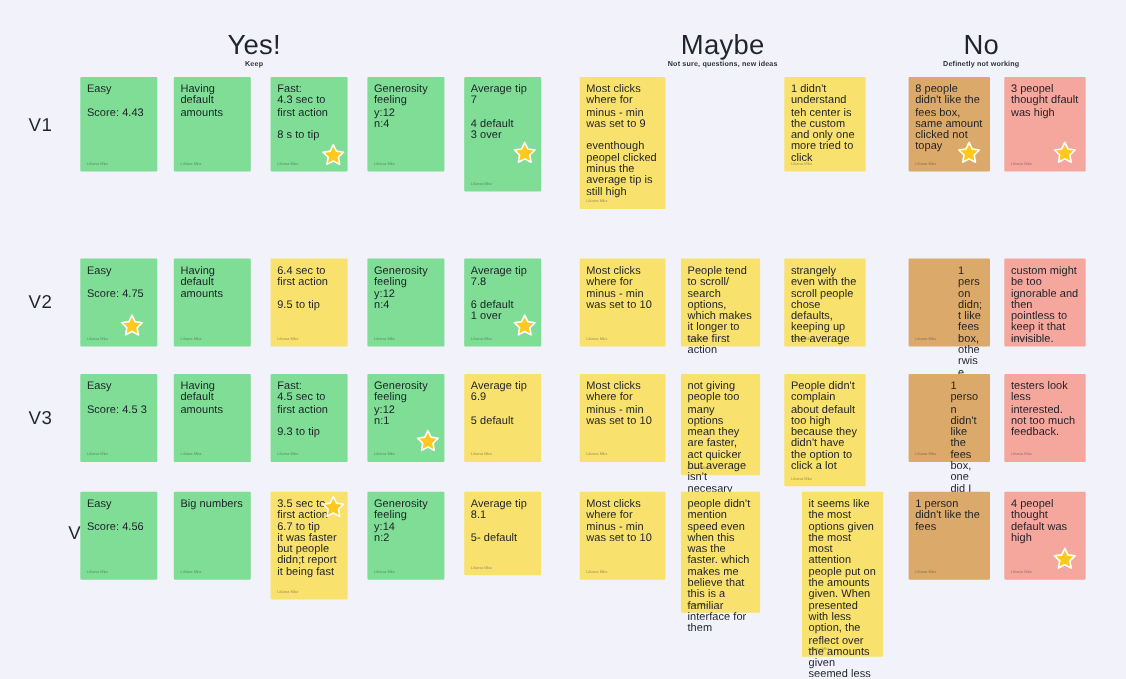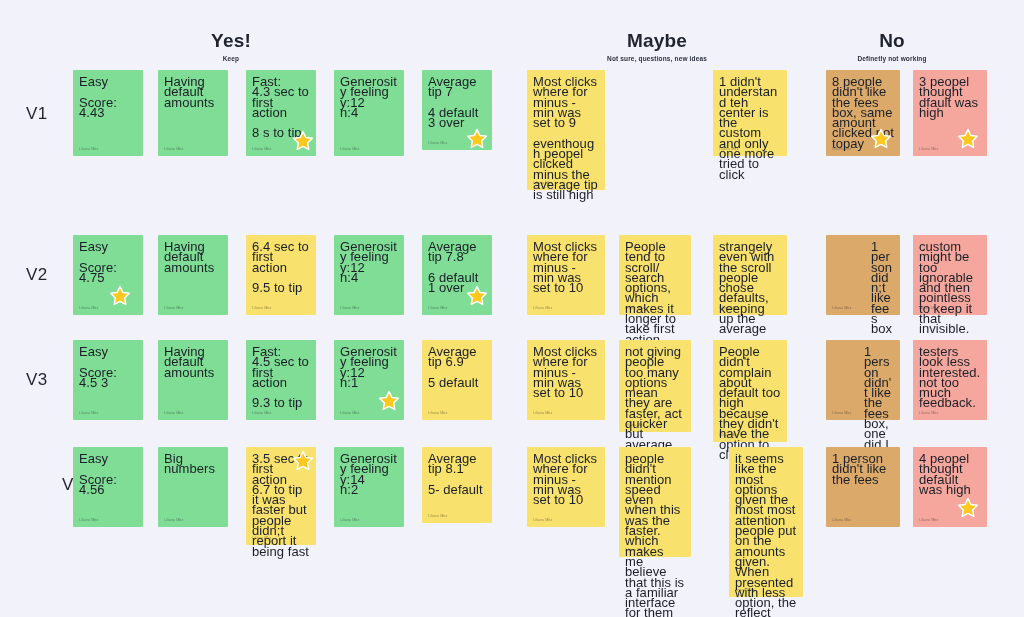--- a/index.html
+++ b/index.html
@@ -23,22 +23,22 @@
   }
 
   
   .col-header {
     position: absolute;
     text-align: center;
     transform: translateX(-50%);
     user-select: none;
   }
   .col-header .col-title {
-    font-size: 19px;
-    font-weight: 700;
+    font-size: 25px;
+    font-weight: 400;
     color: #1f2430;
     letter-spacing: .2px;
     line-height: 22px;
     white-space: nowrap;
   }
   .col-header .col-sub {
     margin-top: 3px;
     font-size: 6.5px;
     font-weight: 700;
     color: #2b313d;
@@ -59,21 +59,21 @@
   
   .note {
     position: absolute;
     box-sizing: border-box;
     padding: 7px 6px 4px 6px;
     border-radius: 1px;
     box-shadow: 0 0 0 0 rgba(0,0,0,0);
     overflow: visible;
   }
   .note-text {
-    font-size: 13px;
+    font-size: 10px;
     line-height: 10.3px;
     color: #1b1f27;
     font-weight: 400;
     white-space: pre-line;
     word-wrap: break-word;
     letter-spacing: 0.05px;
   }
   .note-author {
     position: absolute;
     left: 6px;
@@ -140,21 +140,21 @@
           <path d="M12 1.6l3.1 6.5 7.1 1-5.1 5 1.2 7.1L12 17.9 5.7 21.2l1.2-7.1-5.1-5 7.1-1z" fill="#ffc81f" stroke="#ffffff" stroke-width="1.6" stroke-linejoin="round"></path>
         </svg>
       </span>
     </div>
     <div class="note c-green" style="left: 334px; top: 70px; width: 70px; height: 86px;">
       <div class="note-text">Generosity feeling
 y:12
 n:4</div>
       <div class="note-author">Liliana Mbz</div>
     </div>
-    <div class="note c-green" style="left: 422px; top: 70px; width: 70px; height: 80px;">
+    <div class="note c-green" style="left: 422px; top: 70px; width: 70px; height: 104px;">
       <div class="note-text">Average tip 7
 
 4 default
 3 over</div>
       <div class="note-author">Liliana Mbz</div>
       <span class="star" style="left: 44px; top: 58px;">
         <svg viewBox="0 0 24 24" xmlns="http://www.w3.org/2000/svg">
           <path d="M12 1.6l3.1 6.5 7.1 1-5.1 5 1.2 7.1L12 17.9 5.7 21.2l1.2-7.1-5.1-5 7.1-1z" fill="#ffc81f" stroke="#ffffff" stroke-width="1.6" stroke-linejoin="round"></path>
         </svg>
       </span>

